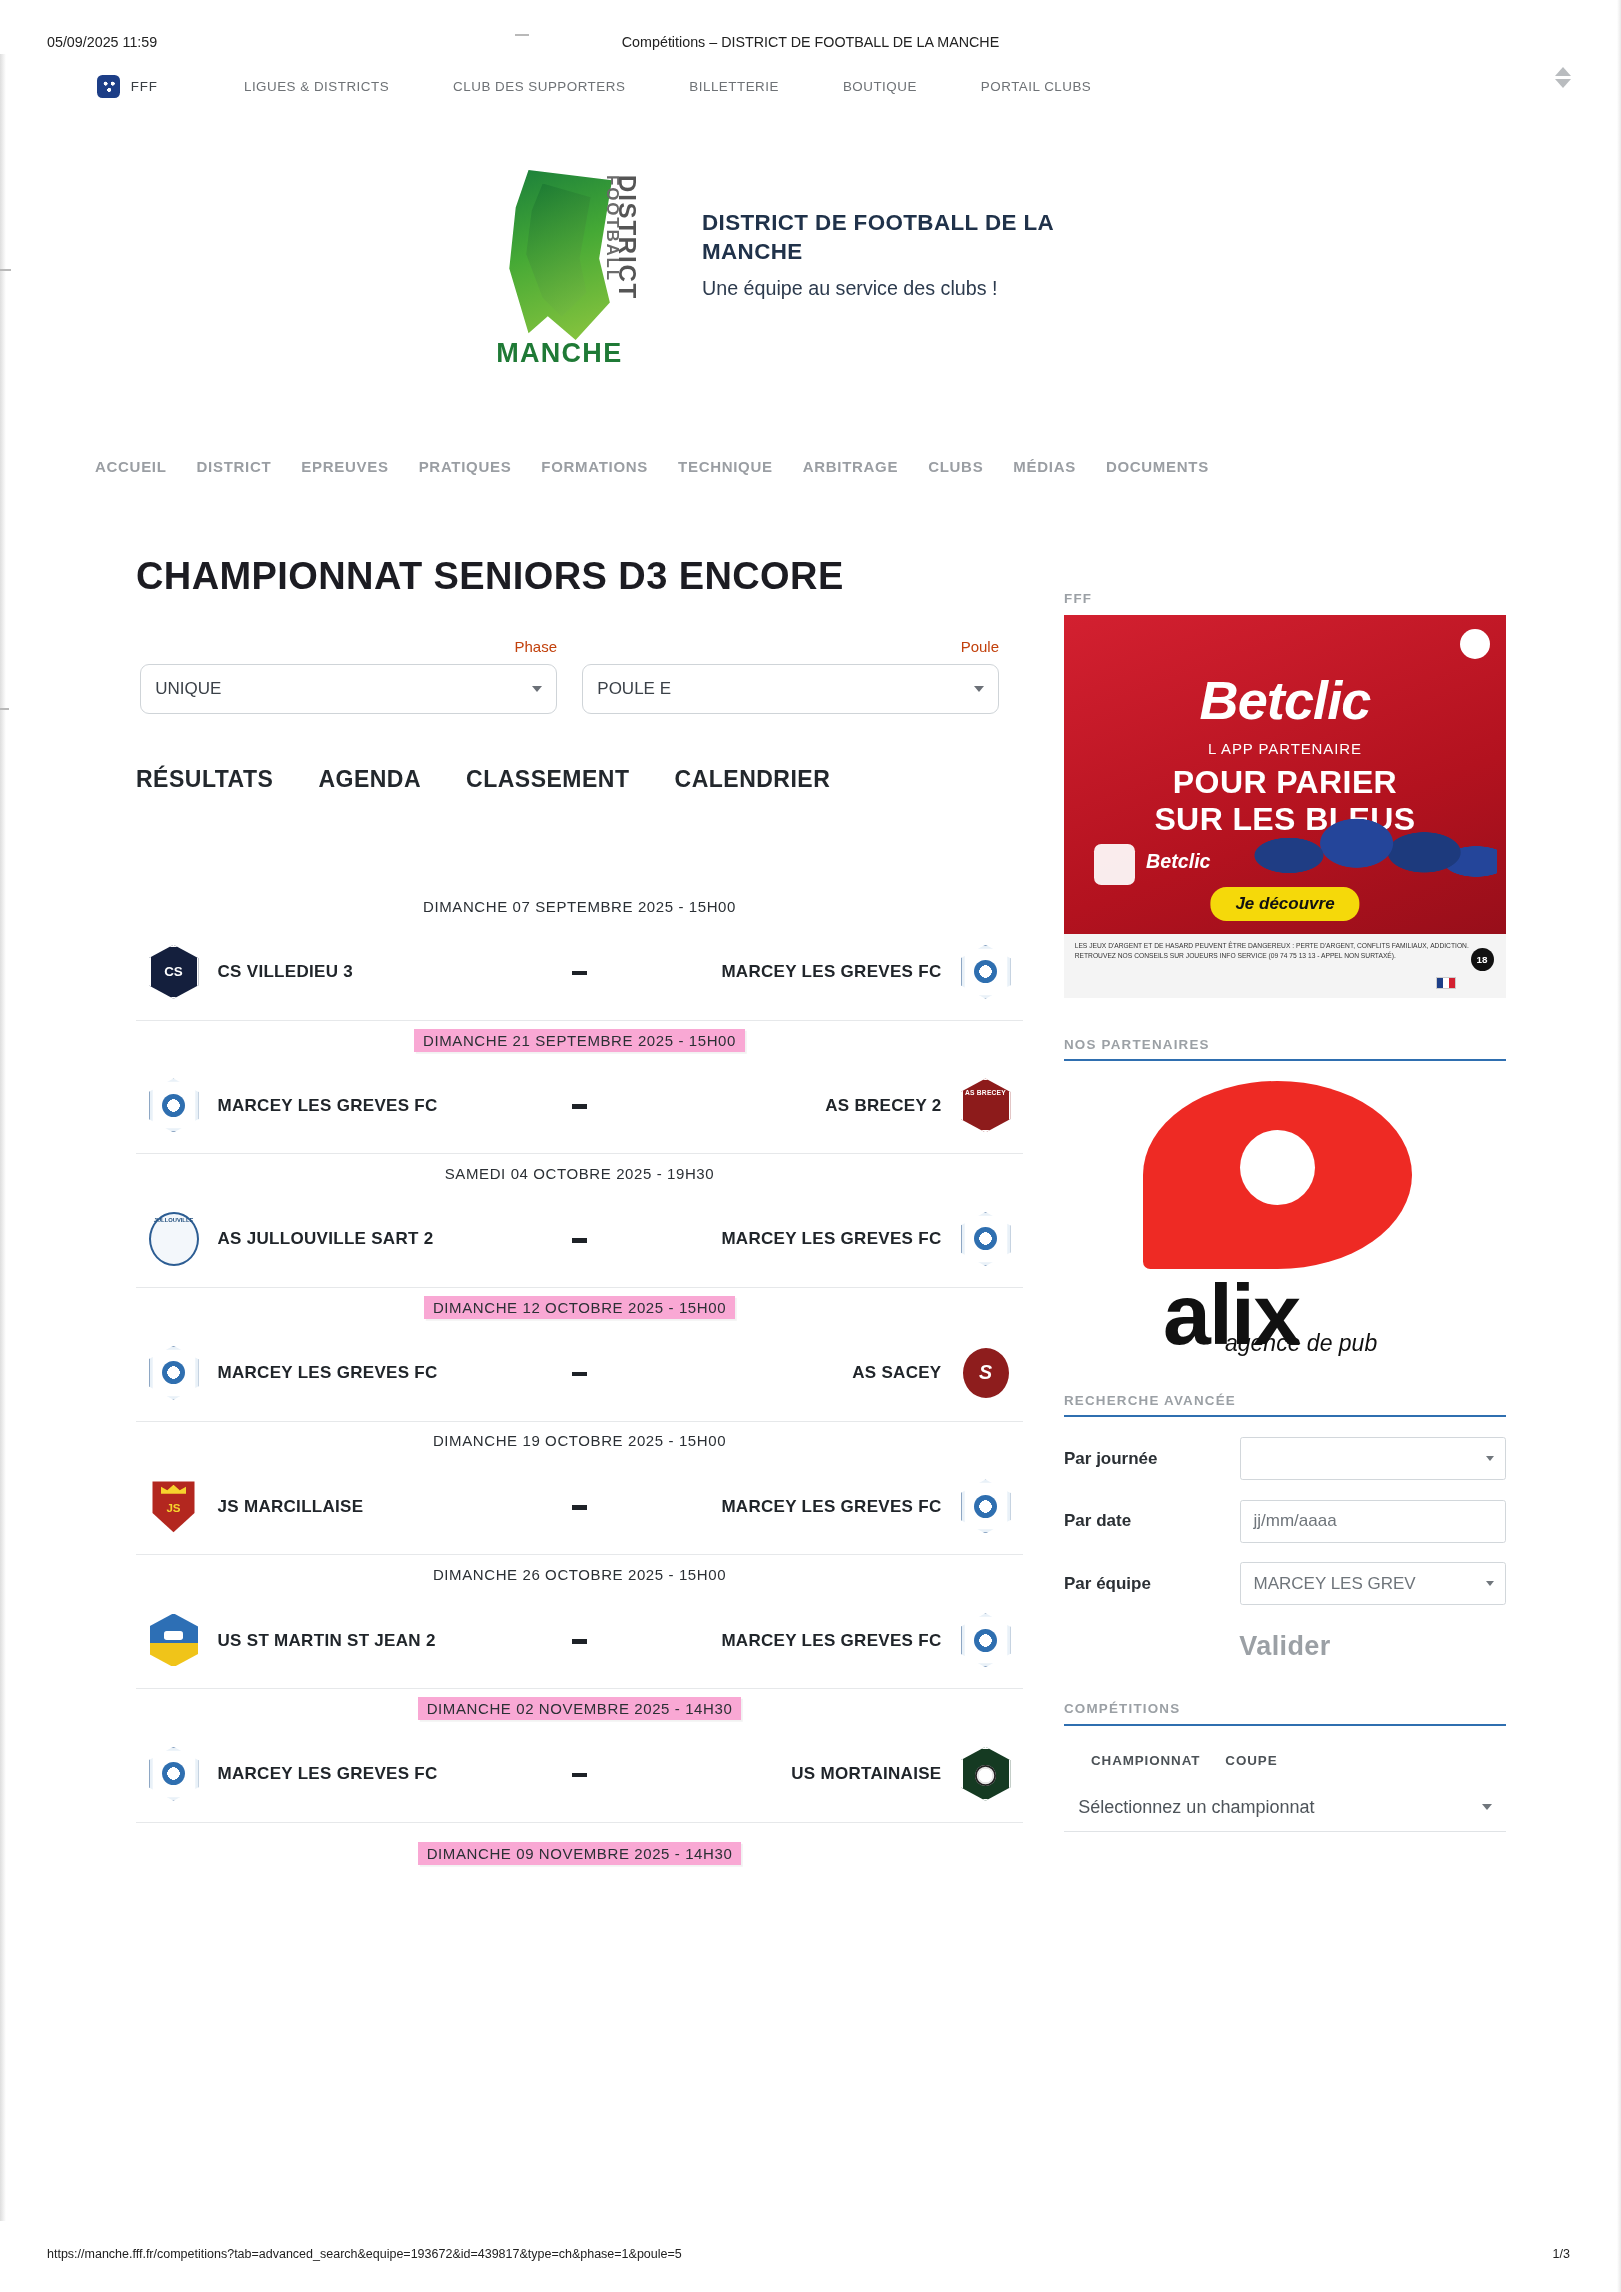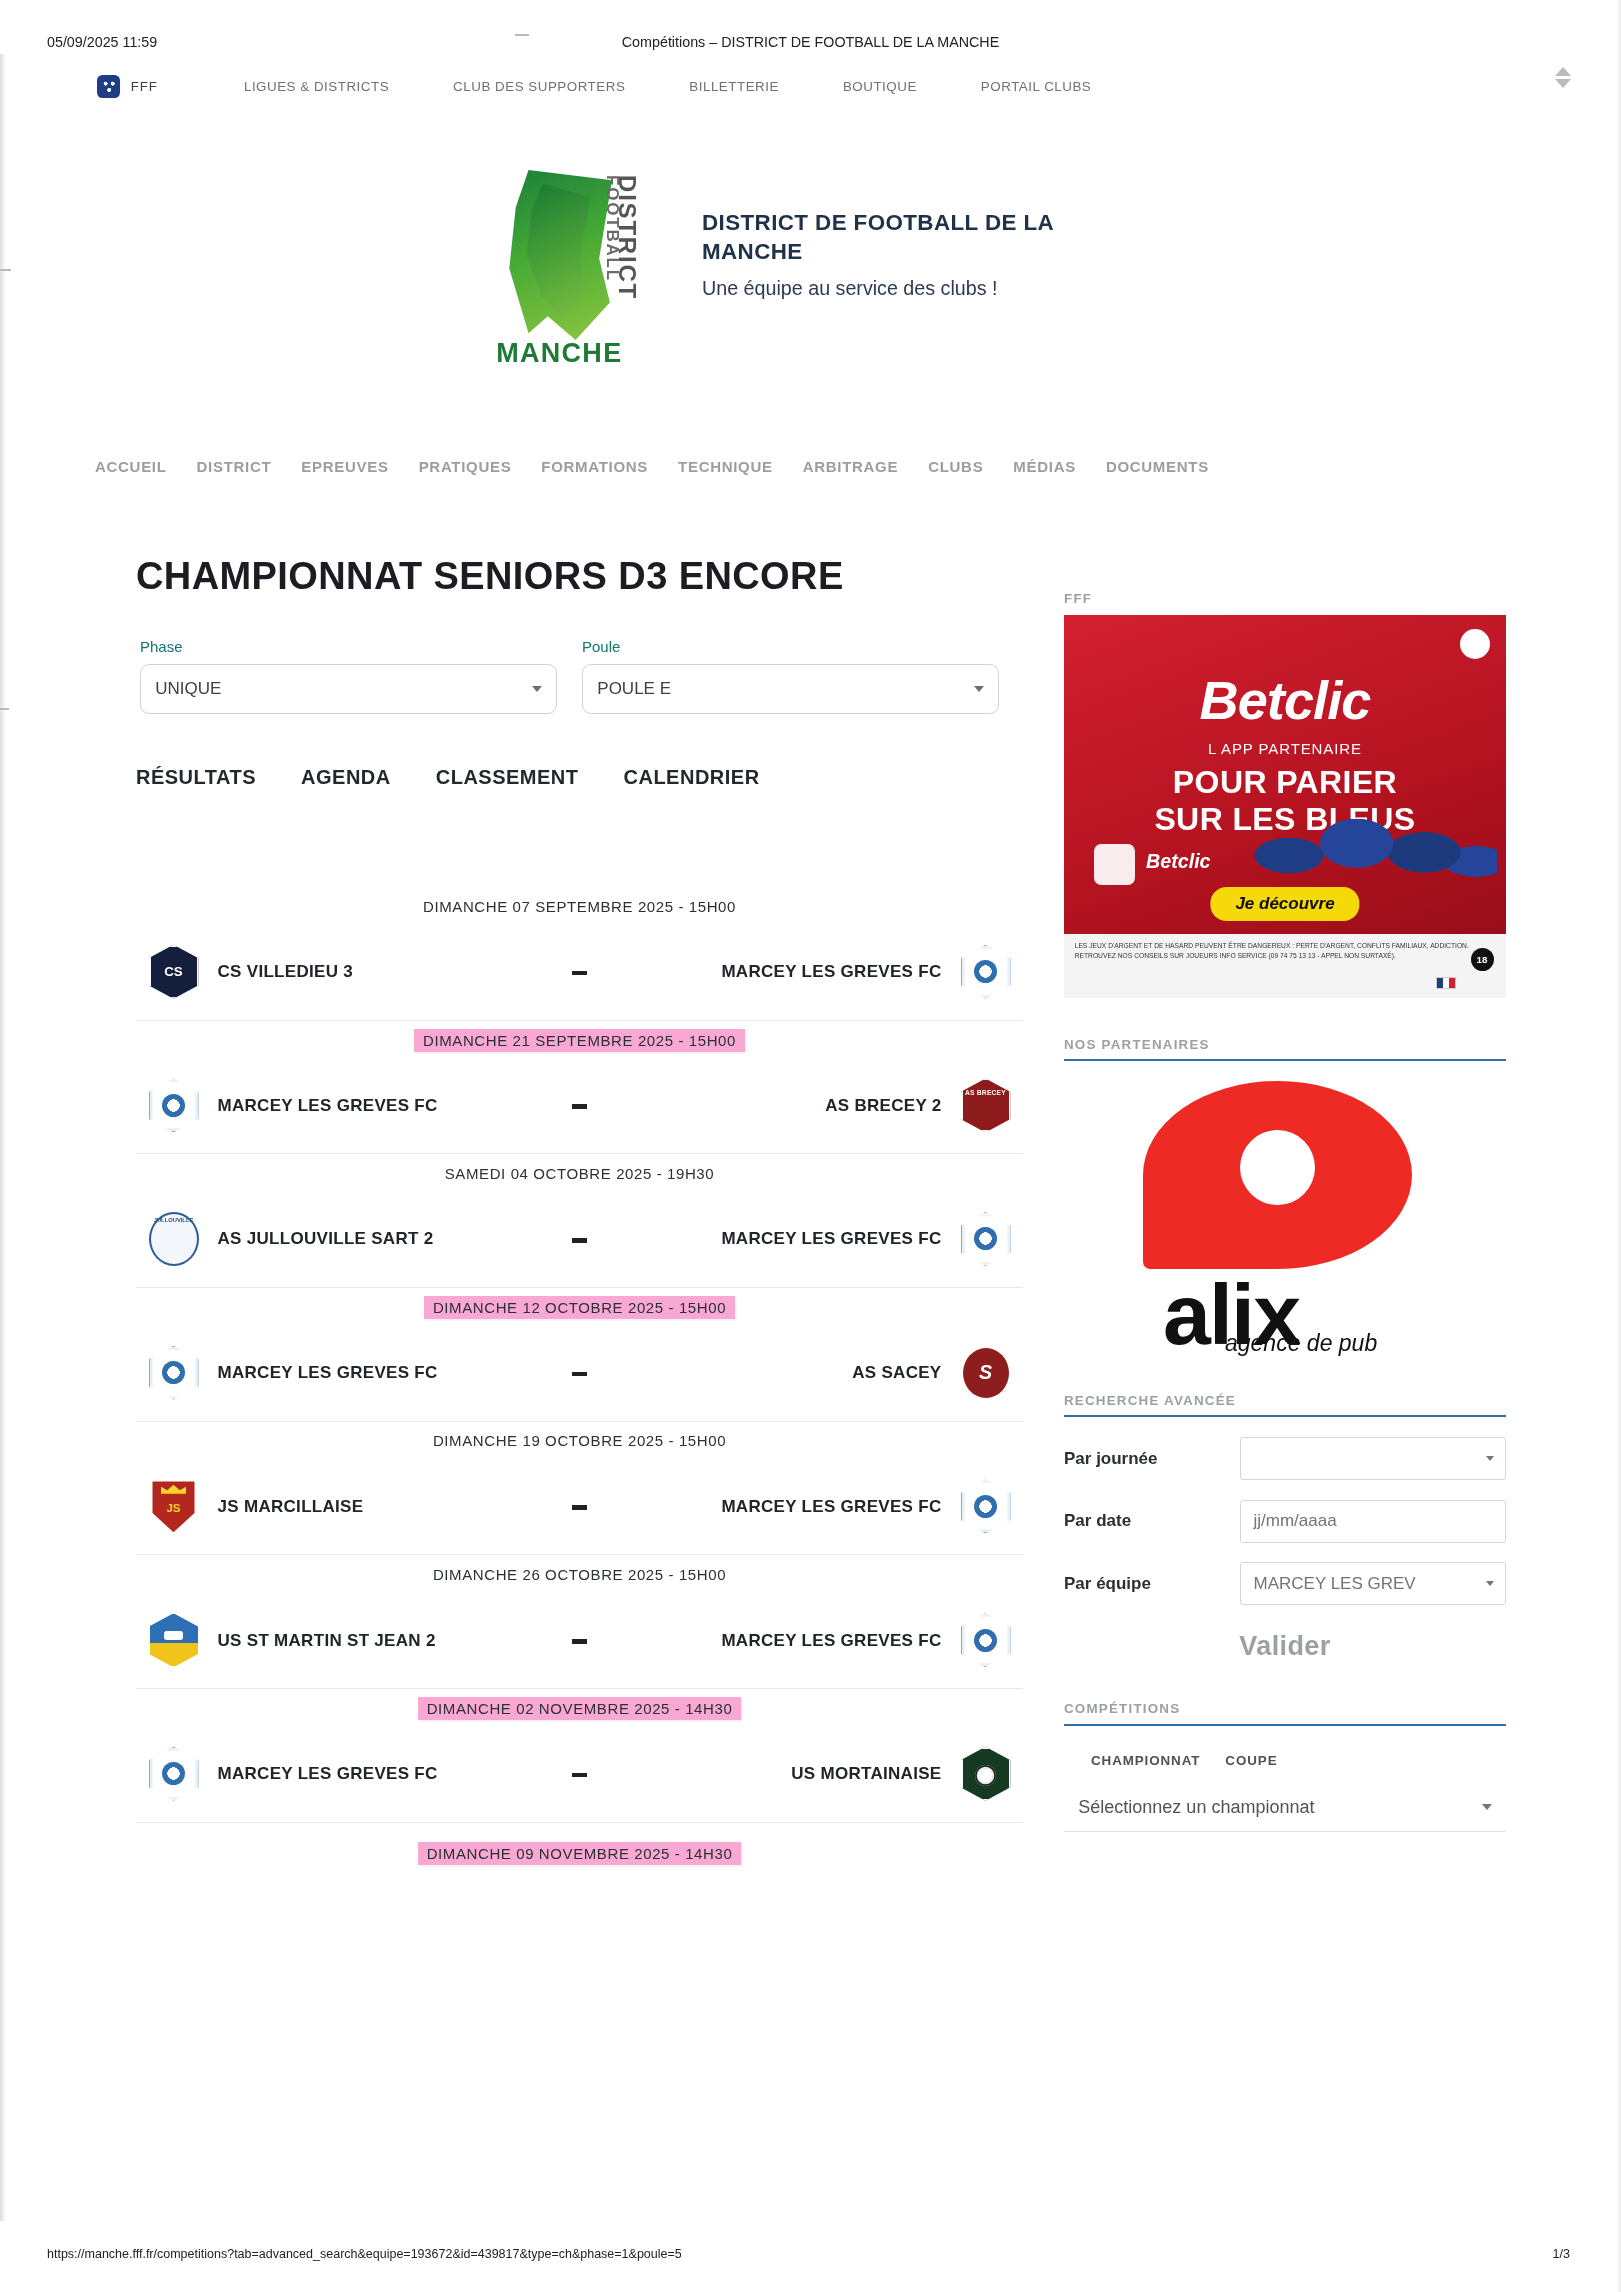--- a/index.html
+++ b/index.html
@@ -191,22 +191,23 @@
   
   .selects {
     position: absolute;
     top: 638px; left: 140px;
     display: flex;
     gap: 25px;
   }
   .field-group { width: 417px; }
   .field-label {
     font-size: 15px;
-    color: #0f766e;
+    color: #c2410c;
     margin-bottom: 9px;
+    text-align: right;
   }
   .select-box {
     height: 50px;
     border: 0.9px solid #cfd4d8;
     border-radius: 9px;
     background: #fff;
     display: flex;
     align-items: center;
     padding: 0 14.3px;
     font-size: 17px;
@@ -220,21 +221,21 @@
     border-left: 5.4px solid transparent;
     border-right: 5.4px solid transparent;
     border-top: 6.3px solid #6b7077;
   }
 
   
   .tabs {
     position: absolute;
     top: 766px; left: 136px;
     display: flex;
-    font-size: 20px;
+    font-size: 23px;
     font-weight: 700;
     color: #23282d;
     letter-spacing: 0.5px;
   }
   .tabs span { margin-right: 45px; }
 
   
   .matches {
     position: absolute;
     top: 887px; left: 136px;

